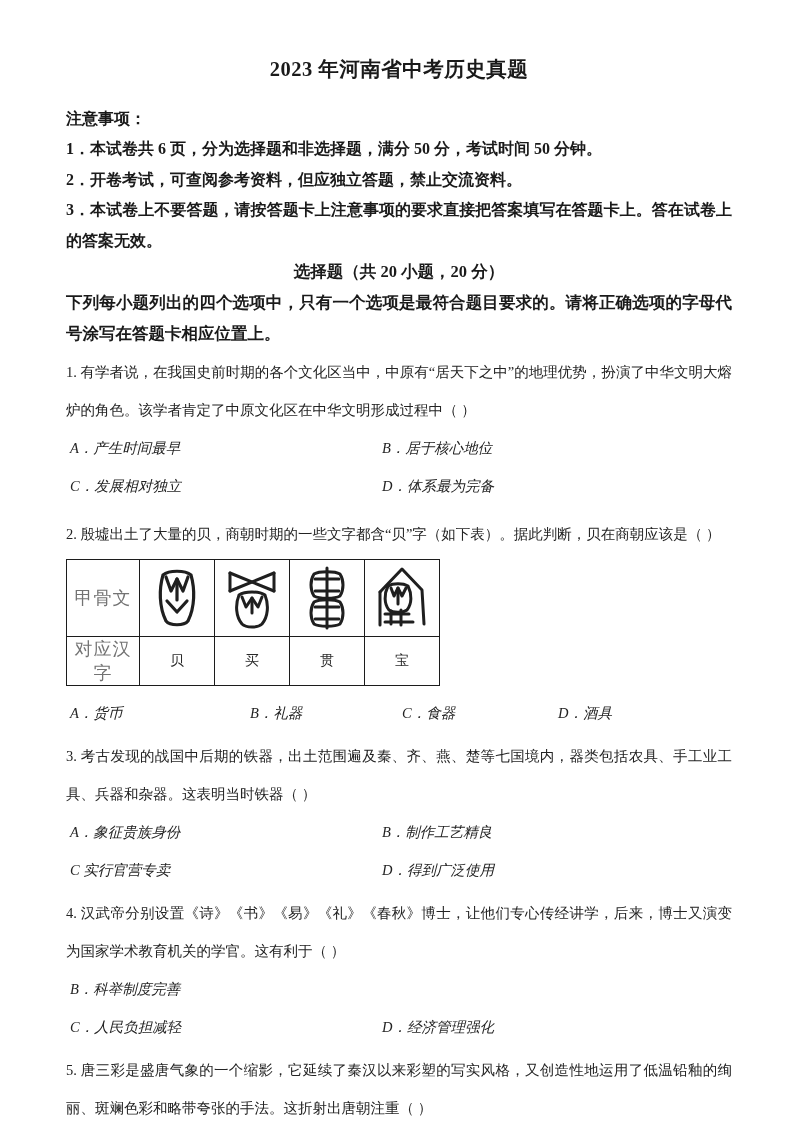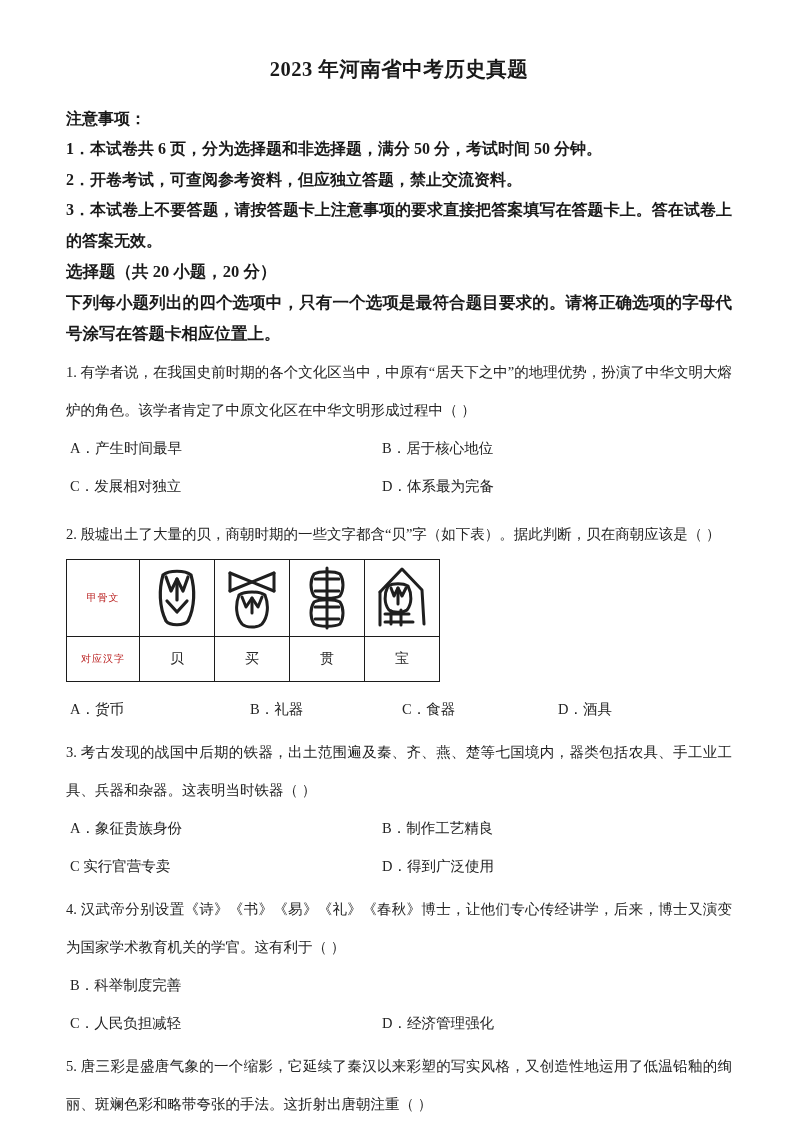--- a/index.html
+++ b/index.html
@@ -44,21 +44,21 @@
   }
   .notice-item {
     font-size: 16px;
     font-weight: bold;
     line-height: 30.5px;
     margin: 0;
     text-align: justify;
     text-justify: inter-ideograph;
   }
   .section-title {
-    text-align: left;
+    text-align: center;
     font-size: 16.5px;
     font-weight: bold;
     line-height: 31px;
     margin: 0;
   }
   .section-instruction {
     font-size: 16.5px;
     font-weight: bold;
     line-height: 31px;
     margin: 0 0 4px 0;
@@ -73,20 +73,21 @@
     font-size: 14.5px;
     line-height: 38px;
     margin: 0;
     text-align: justify;
     text-justify: inter-ideograph;
     color: #232323;
   }
   .q-options {
     margin: 0;
     padding: 0;
+    font-style: italic;
   }
   .opt-row {
     position: relative;
     height: 38px;
     line-height: 38px;
     font-size: 14.5px;
     color: #232323;
   }
   .opt {
     position: absolute;
@@ -116,22 +117,22 @@
     margin-left: 0px;
   }
   table.oracle-table td {
     border: 1.4px solid #1c1c1c;
     text-align: center;
     vertical-align: middle;
     padding: 0;
   }
   td.lbl {
     width: 72px;
-    font-size: 10px;
-    color: #b91c1c;
+    font-size: 18px;
+    color: #737373;
     letter-spacing: 1px;
   }
   td.glyph-cell {
     width: 74px;
     height: 76px;
   }
   td.han-cell {
     width: 74px;
     height: 44px;
     font-size: 14px;

